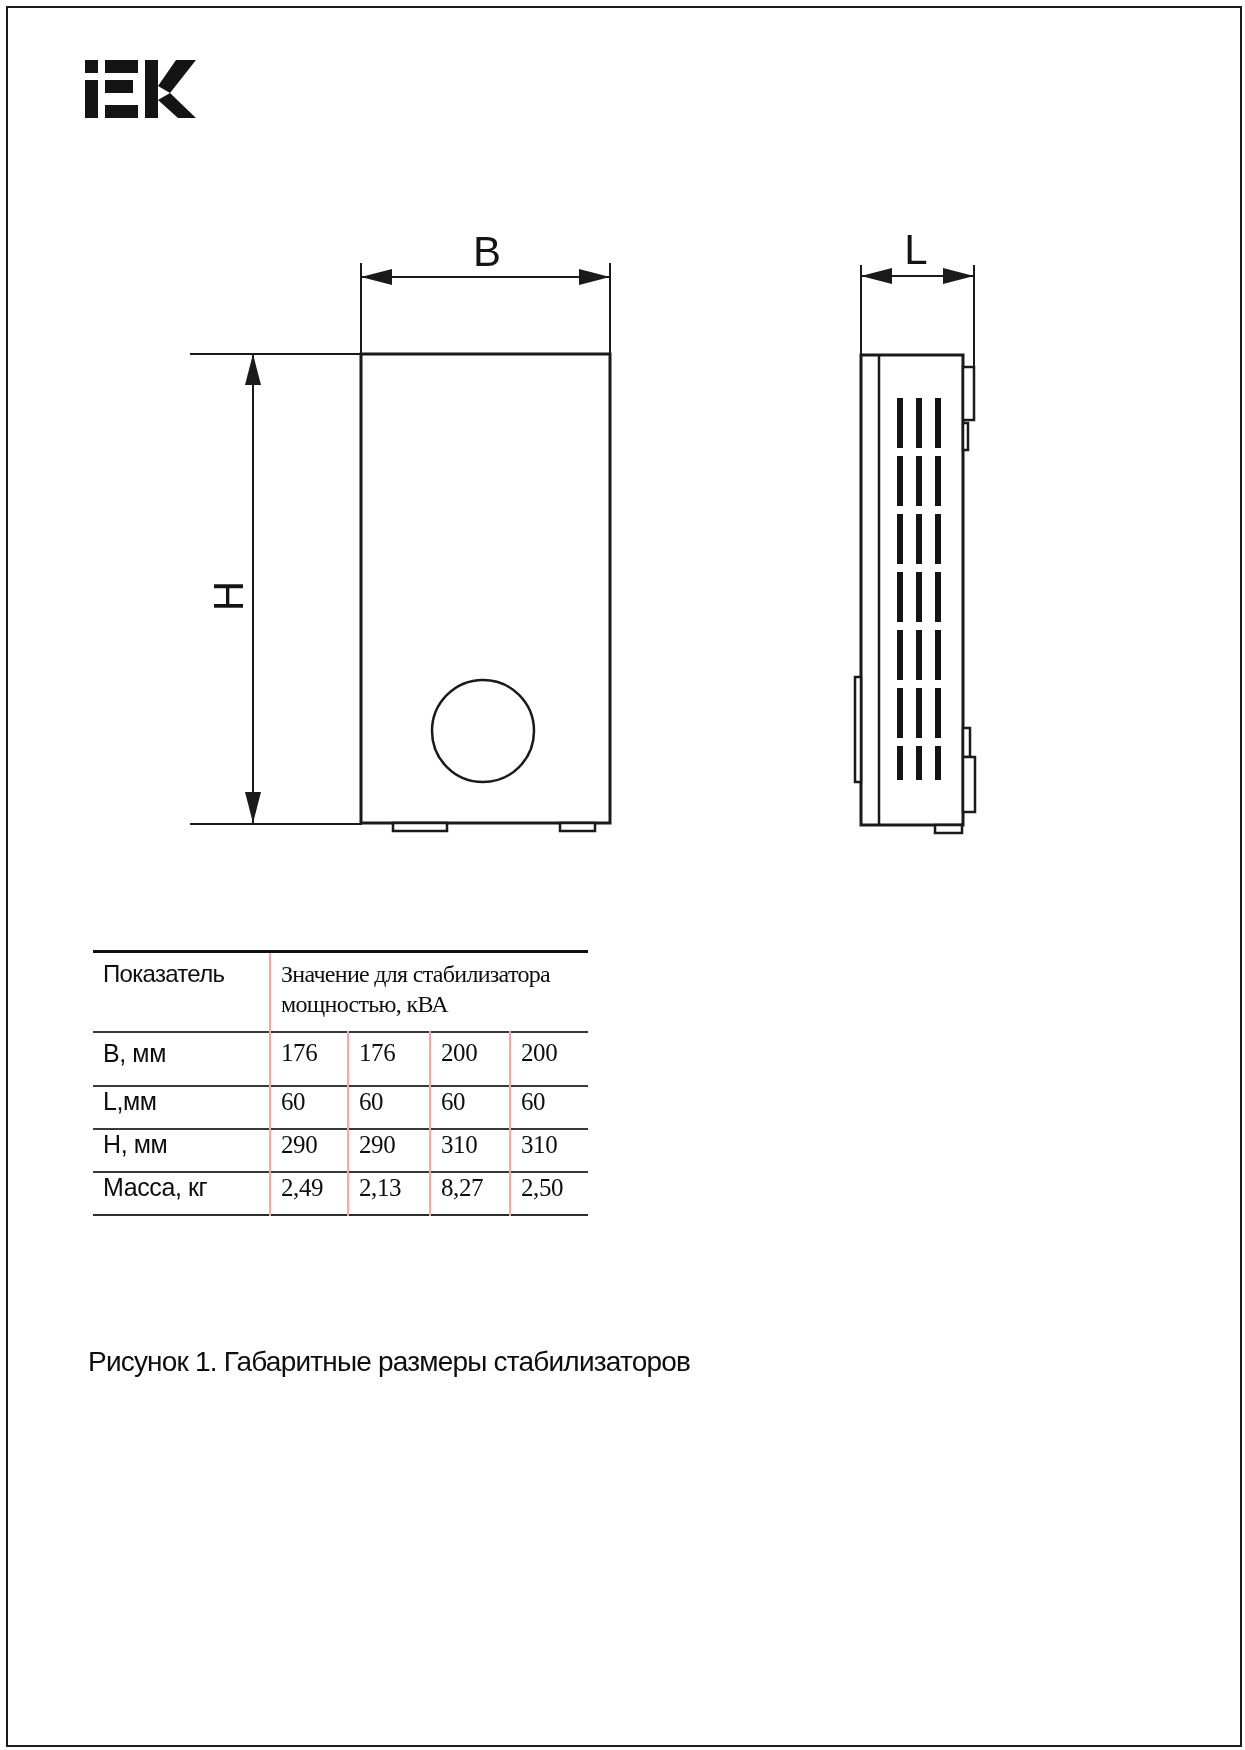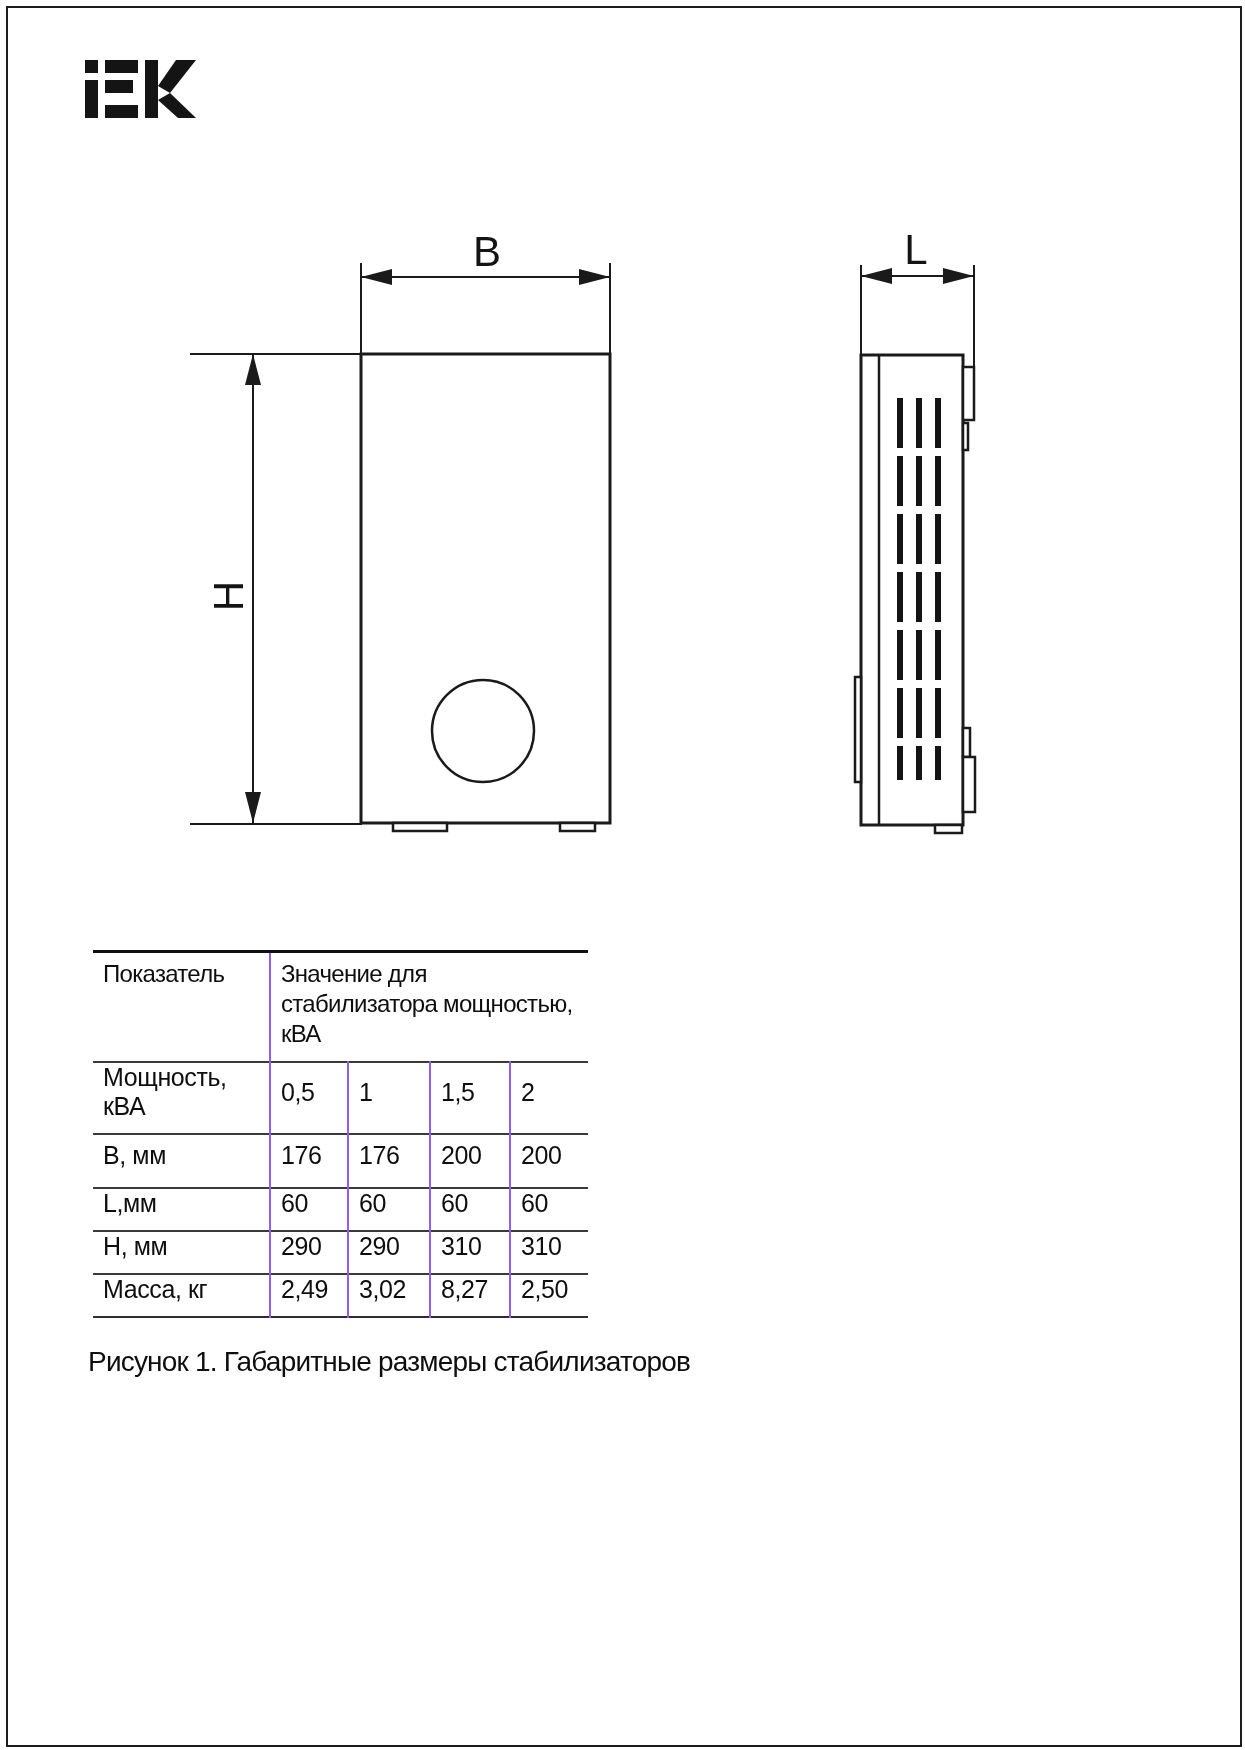--- a/index.html
+++ b/index.html
@@ -22,21 +22,21 @@
     border-top:3px solid #101010; border-bottom:2px solid #2e2e2e;
     font-size:25px; letter-spacing:-0.4px; color:#0e0e0e;
   }
   table.spec th, table.spec td {
     font-weight:normal; text-align:left; padding:0 4px 12px 10px;
     vertical-align:middle; overflow:hidden;
   }
   table.spec tr.hdr th { vertical-align:top; padding-top:6px; line-height:30px;
     font-size:24px; letter-spacing:-0.7px; }
   table.spec tr:not(:first-child) { border-top:2px solid #3a3a3a; }
-  table.spec .vd { border-left:2px solid #8b5cf6; }
+  table.spec .vd { border-left:2px solid #fca5a5;font-family:Liberation Serif, serif; }
 
   .caption {
     position:absolute; left:88px; top:1310px; width:1050px;
     font-size:28px; letter-spacing:-0.8px; color:#0e0e0e; white-space:nowrap;margin-top:36px;
   }
 </style>
 </head>
 <body>
 
 <div class="page">
@@ -136,27 +136,20 @@
         <col style="width:78px">
         <col style="width:82px">
       <col style="width:80px">
         <col style="width:78px">
     </colgroup>
     <tbody>
         <tr class="hdr" style="height:65px">
       <th>Показатель</th>
       <th colspan="4" class="vd">Значение для стабилизатора мощностью, кВА</th>
     </tr>
-    <tr style="height:42px">
-      <td>Мощность, кВА</td>
-      <td class="vd">0,5</td>
-      <td class="vd">1</td>
-      <td class="vd">1,5</td>
-      <td class="vd">2</td>
-    </tr>
     <tr style="height:54px">
       <td>B, мм</td>
       <td class="vd">176</td>
       <td class="vd">176</td>
       <td class="vd">200</td>
       <td class="vd">200</td>
     </tr>
     <tr style="height:42px">
       <td>L,мм</td>
       <td class="vd">60</td>
@@ -167,21 +160,21 @@
     <tr style="height:26px">
       <td>H, мм</td>
       <td class="vd">290</td>
       <td class="vd">290</td>
       <td class="vd">310</td>
       <td class="vd">310</td>
     </tr>
     <tr style="height:36px">
       <td>Масса, кг</td>
       <td class="vd">2,49</td>
-      <td class="vd">3,02</td>
+      <td class="vd">2,13</td>
       <td class="vd">8,27</td>
       <td class="vd">2,50</td>
     </tr>
   </tbody>
     </table>
 
   <div class="caption">Рисунок 1. Габаритные размеры стабилизаторов</div>
 
 </div>
 

